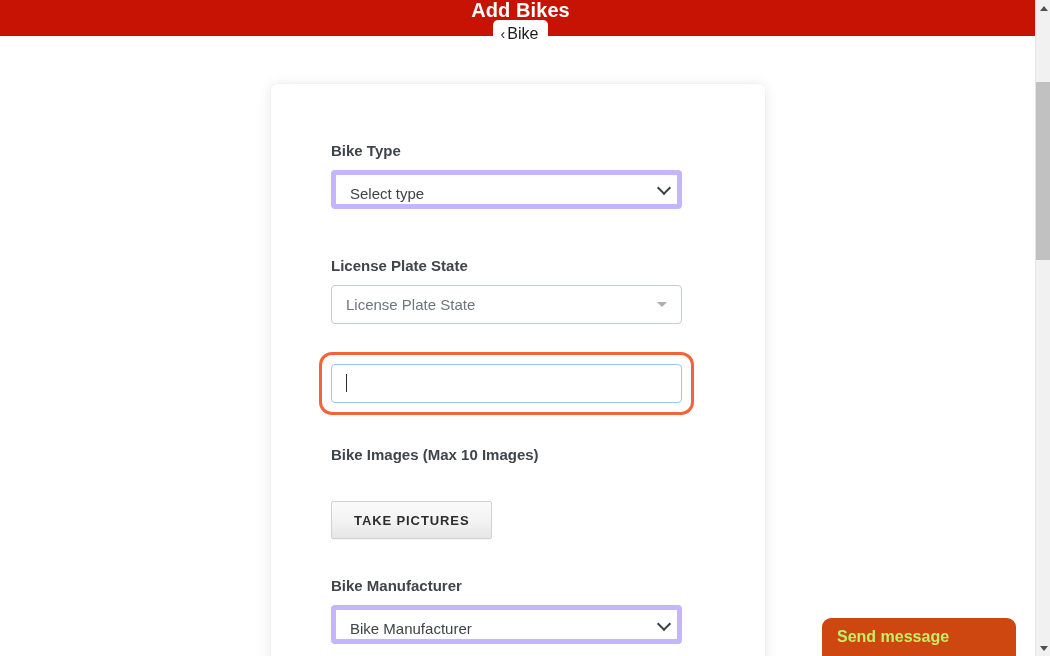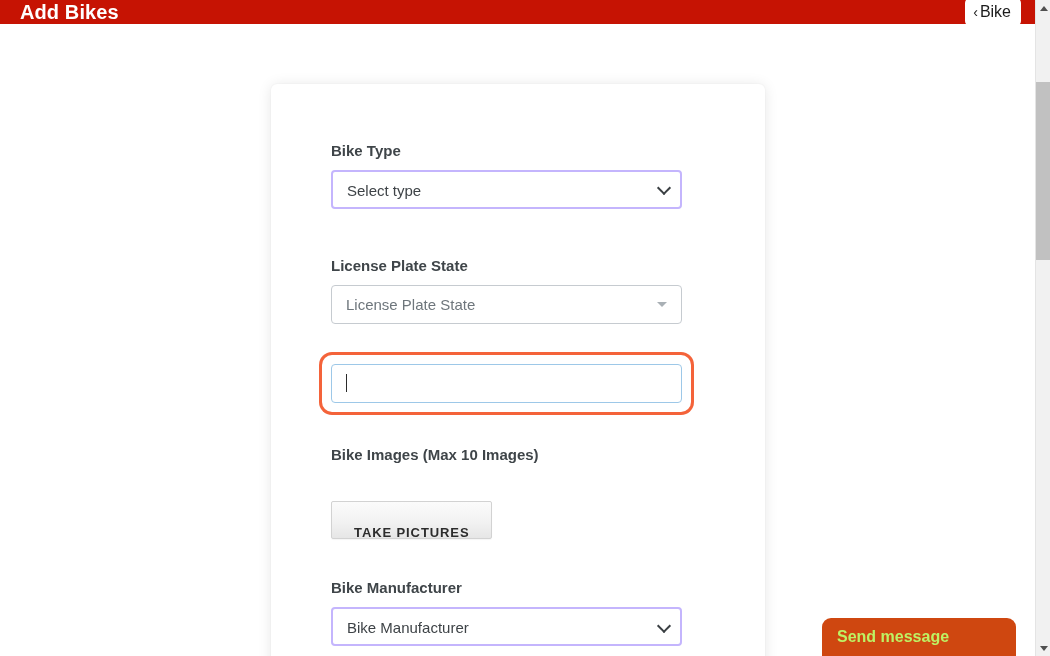--- a/index.html
+++ b/index.html
@@ -17,26 +17,27 @@
     left: 0; top: 0;
     width: 1035px; height: 656px;
     background: #ffffff;
     overflow: hidden;
   }
 
   
   #app-header {
     position: absolute;
     left: 0; top: 0;
-    width: 1035px; height: 24px;
+    width: 1035px; height: 36px;
     background: #c61303;
     display: flex;
     align-items: center;
     justify-content: space-between;
     padding: 0 14px 0 20px;
+    flex-direction: column;
   }
   #app-title {
     color: #ffffff;
     font-size: 20px;
     font-weight: 600;
     letter-spacing: .1px;
     line-height: 1;
   }
   #back-button {
     background: #ffffff;
@@ -84,21 +85,21 @@
     margin: 0 0 9px 0;
     line-height: 1.25;
   }
 
   .control,
   .select-native,
   .text-input {
     display: block;
     width: 351px;
     height: 39px;
-    border: 2px solid #c4b5fd;
+    border: 5px solid #c4b5fd;
     border-radius: 4px;
     background: #ffffff;
     font-family: "Liberation Sans", sans-serif;
     font-size: 15px;
     color: #3e4347;
     padding: 0 14px;
     outline: none;
     appearance: none;
     -webkit-appearance: none;
   }
@@ -175,21 +176,21 @@
     display: block;
     width: 1px;
     height: 18px;
     background: #2b2b2b;
   }
 
   
   #take-pictures-button {
     display: inline-block;
     margin-top: 28px;
-    padding: 12px 22px;
+    padding: 0 22px;
     height: 38px;
     line-height: 38px;
     border: 1px solid #d2d2d2;
     border-radius: 2px;
     background: linear-gradient(to bottom, #fbfbfb 0%, #f2f2f2 55%, #e6e6e6 100%);
     color: #2c2c2c;
     font-family: "Liberation Sans", sans-serif;
     font-size: 13px;
     font-weight: bold;
     letter-spacing: .9px;

